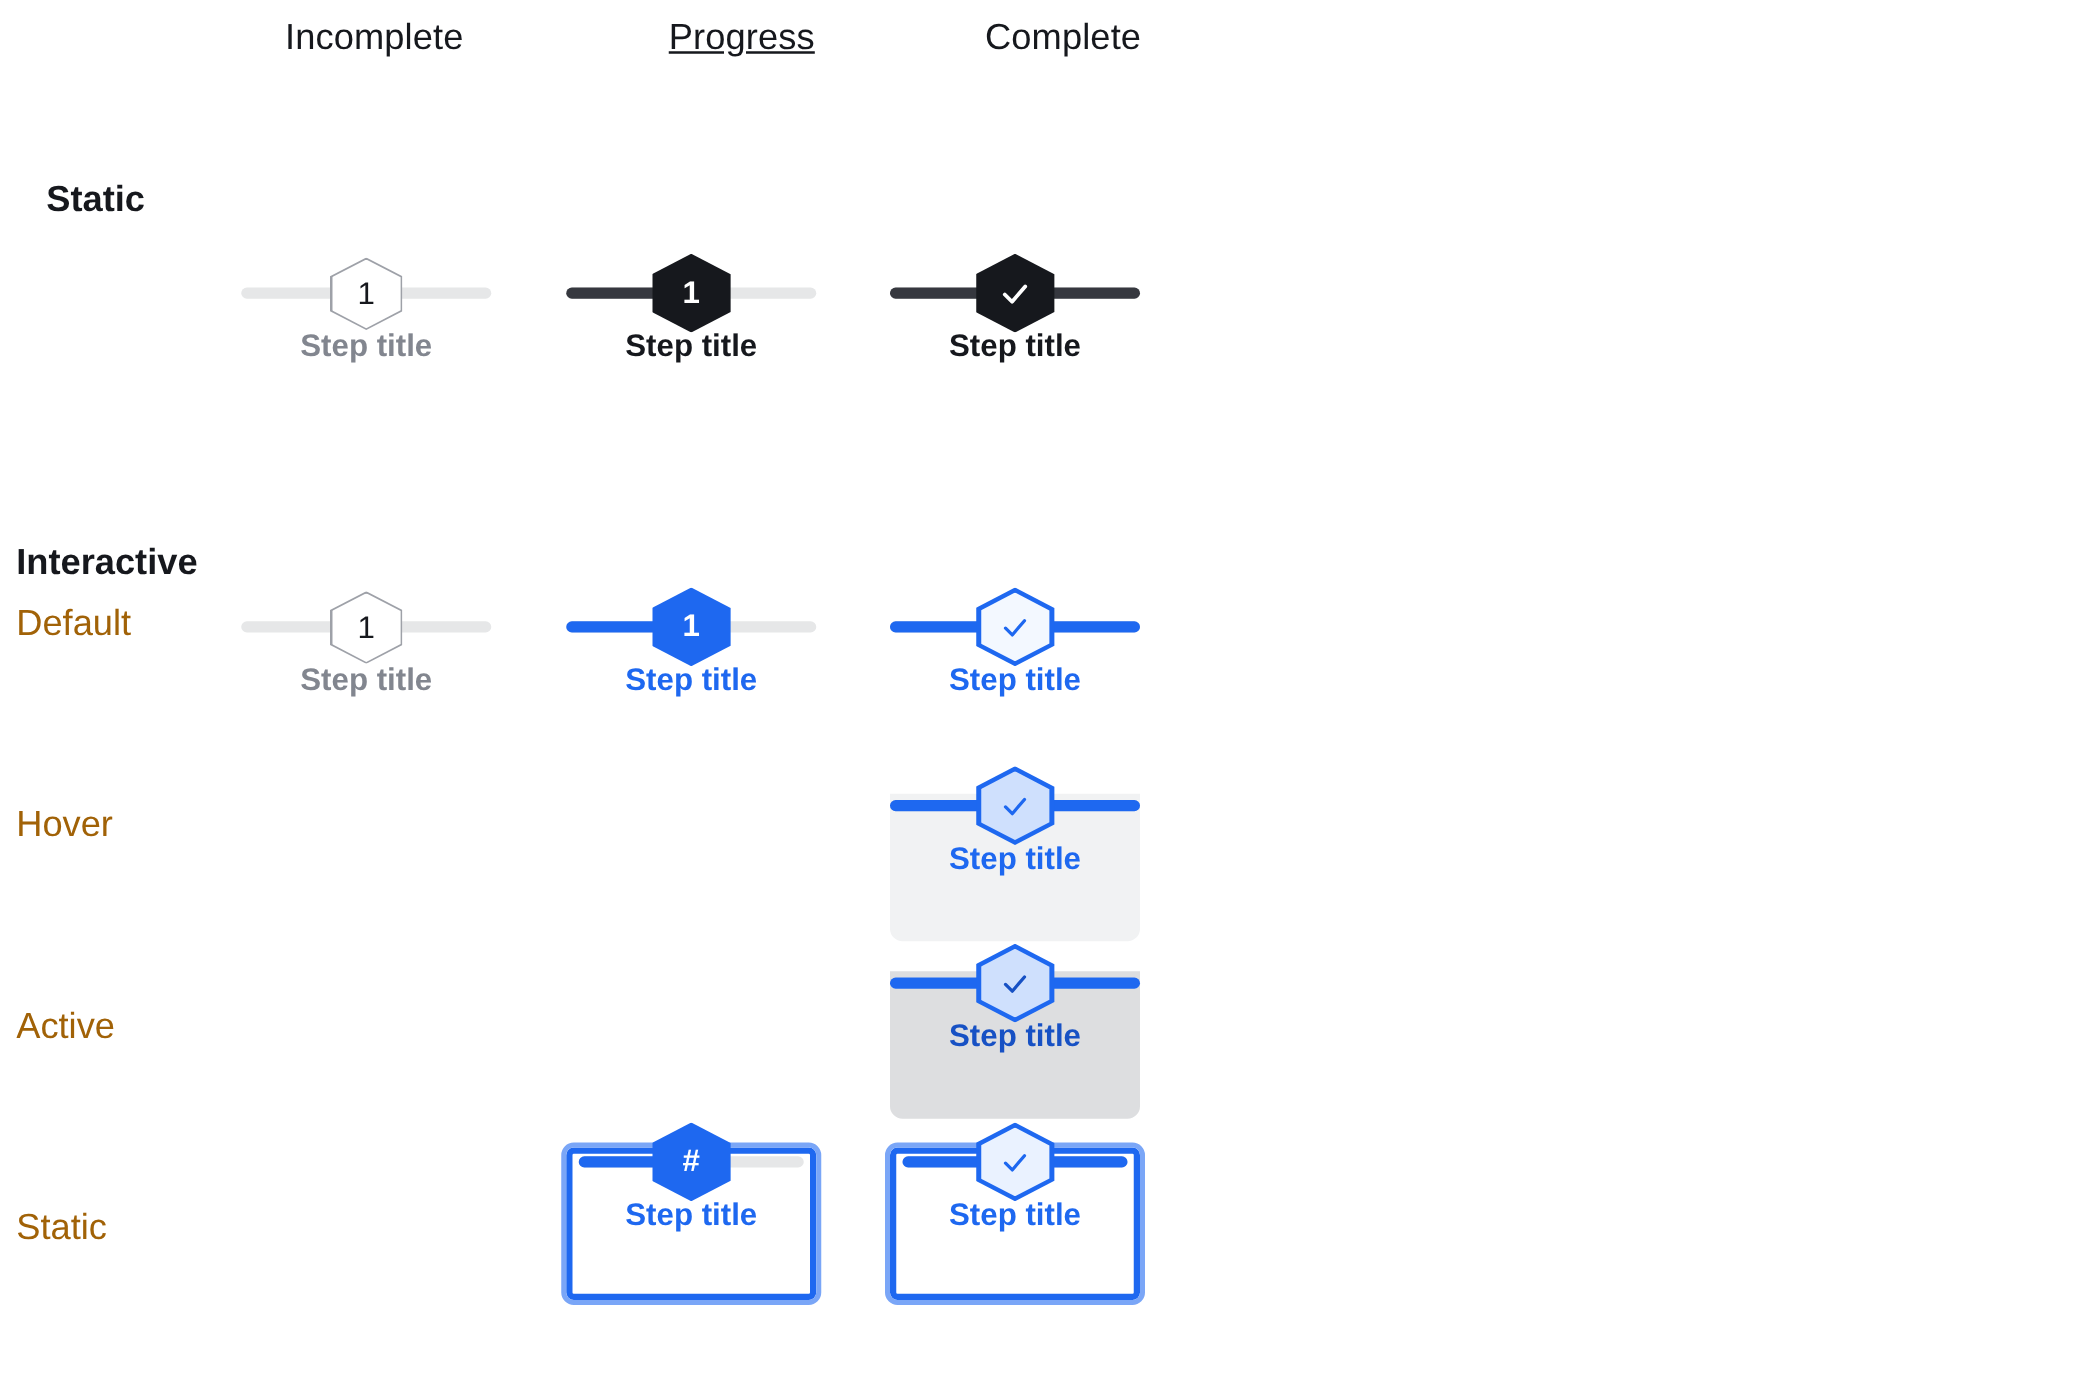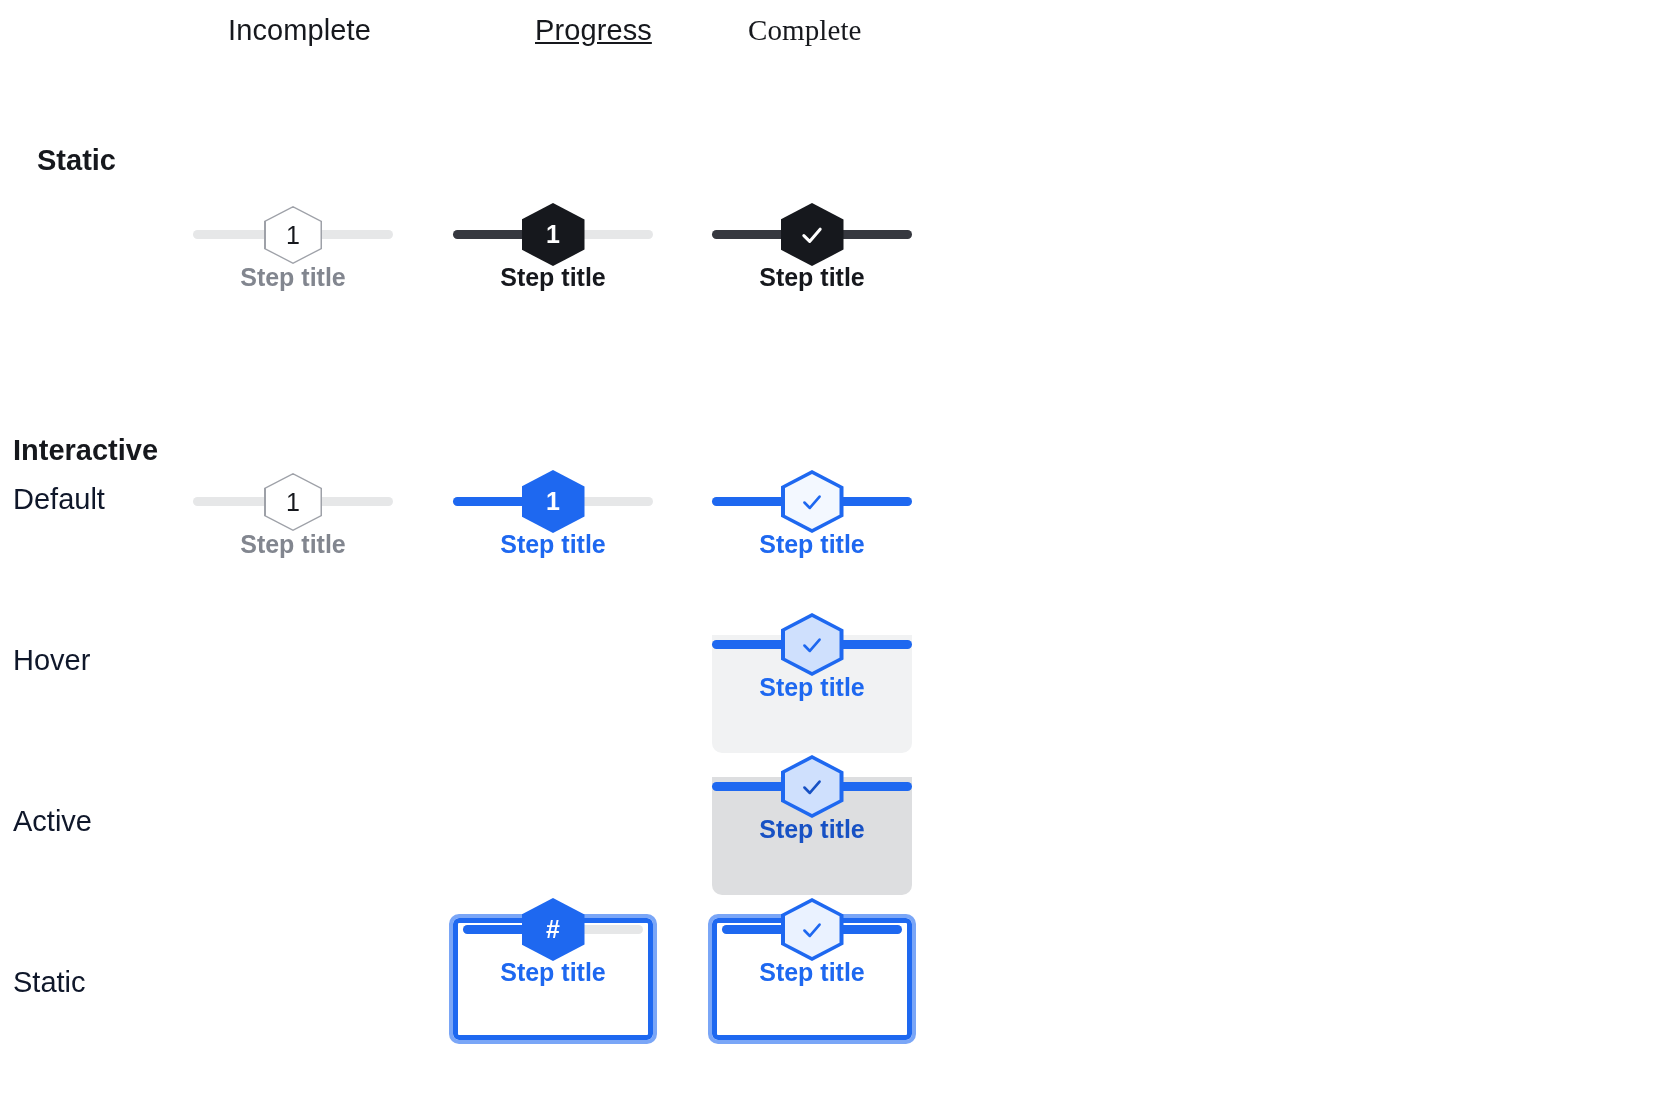--- a/index.html
+++ b/index.html
@@ -28,21 +28,21 @@
     position: absolute;
     font-size: 29px;
     font-weight: 700;
     color: #16181d;
     white-space: nowrap;
   }
   .row-label {
     position: absolute;
     font-size: 29px;
     font-weight: 400;
-    color: #0f172a;
+    color: #a16207;
     white-space: nowrap;
   }
 
   
   .cell { position: absolute; width: 200px; }
 
   .cell-bg {
     position: absolute;
     left: 0;
     top: 22px;
@@ -138,21 +138,21 @@
   .step-title.blue  { color: #1e68f0; }
   .step-title.blue-dark { color: #1751c4; }
 </style>
 </head>
 <body>
 
 <div id="stage">
 
   <div class="col-head" style="left:215px; top:14px;">Incomplete</div>
   <div class="col-head" style="left:522px; top:14px;text-decoration:underline;">Progress</div>
-  <div class="col-head" style="left:735px; top:14px;font-family:Liberation Serif, serif;">Complete</div>
+  <div class="col-head" style="left:775px; top:14px;">Complete</div>
 
   <div class="section-label" style="left:0px; top:144px;padding-left:24px;">Static</div>
   <div class="section-label" style="left:0px; top:434px;">Interactive</div>
 
   <div class="row-label" style="left:0px; top:483px;">Default</div>
   <div class="row-label" style="left:0px; top:644px;">Hover</div>
   <div class="row-label" style="left:0px; top:805px;">Active</div>
   <div class="row-label" style="left:0px; top:966px;">Static</div>
 
   <div class="cell" style="left:180px; top:203px;">

